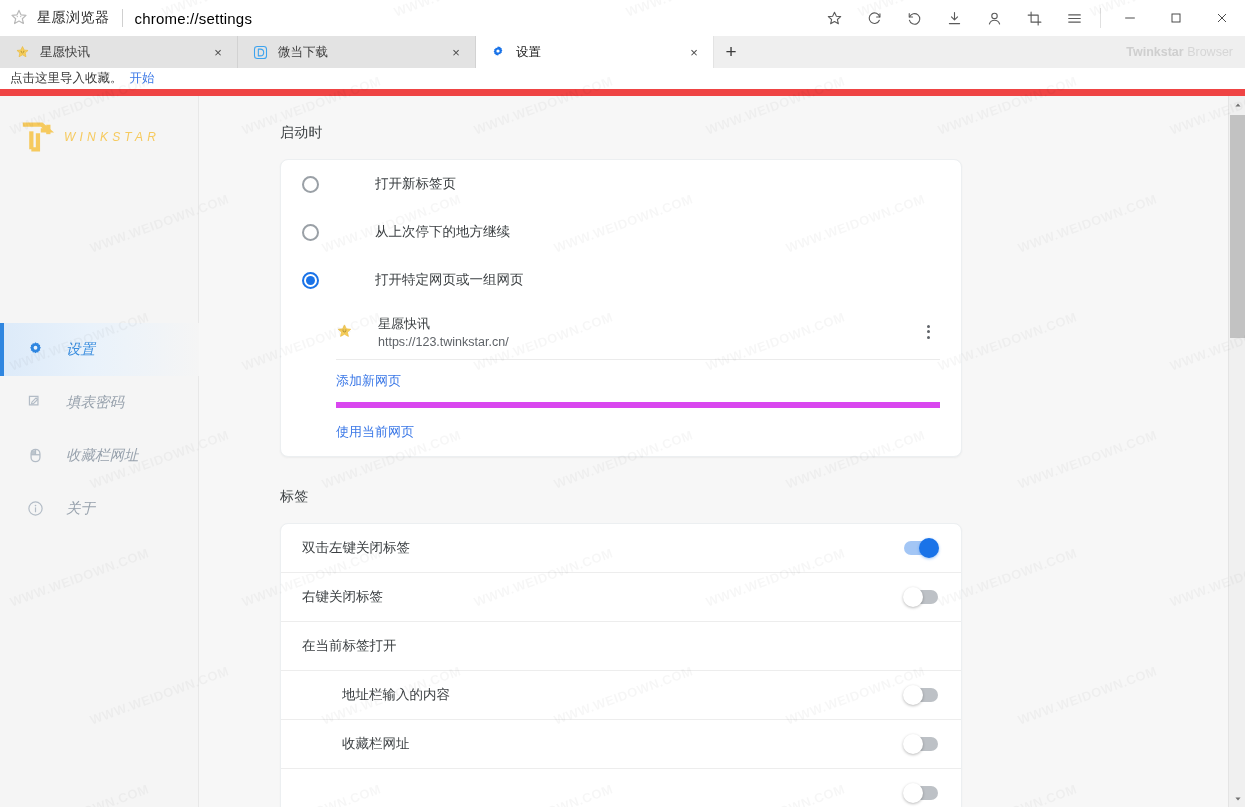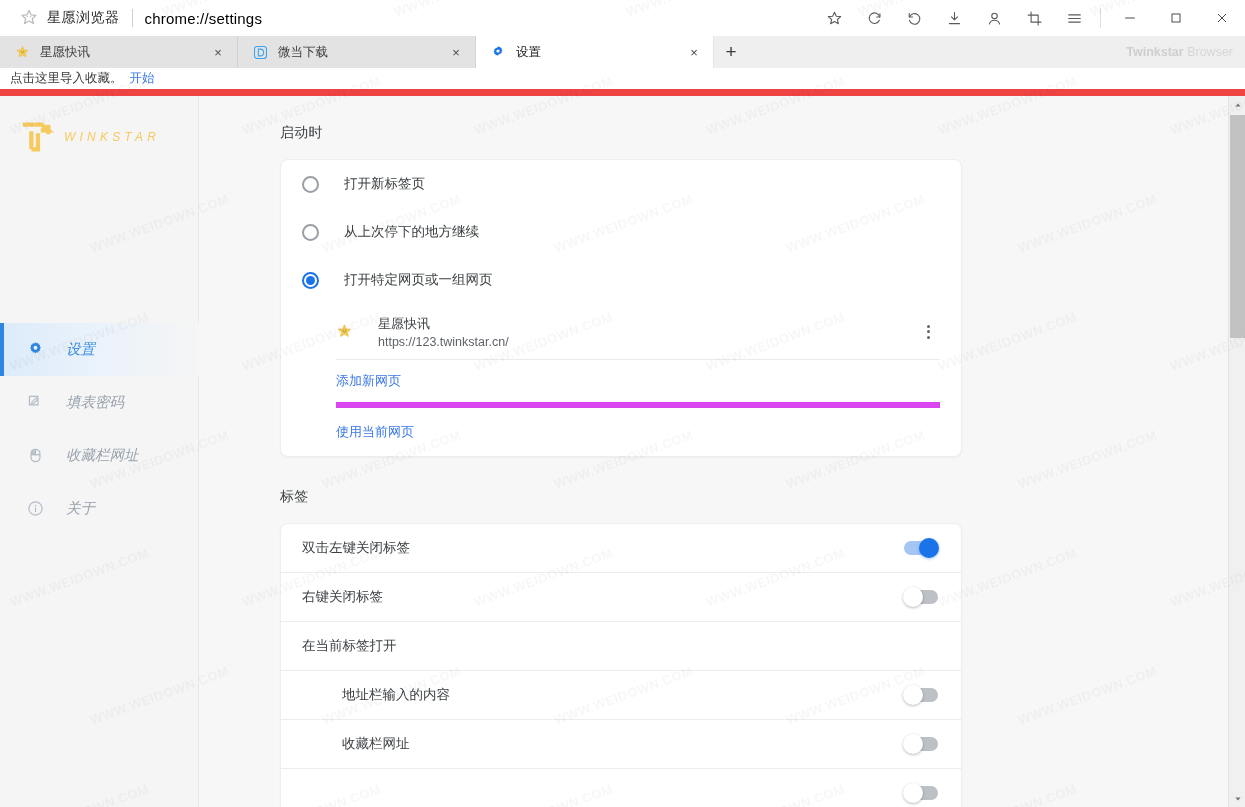--- a/index.html
+++ b/index.html
@@ -10,21 +10,21 @@
     overflow: hidden;
   }
   body { position: relative; }
 
   
   .titlebar {
     position: absolute; top: 0; left: 0; width: 1245px; height: 36px;
     background: #ffffff;
     display: flex; align-items: center;
   }
-  .tb-left { display: flex; align-items: center; padding-left: 19px; gap: 8px; }
+  .tb-left { display: flex; align-items: center; padding-left: 9px; gap: 8px; }
   .brand-star { width: 20px; height: 20px; display: block; }
   .brand-name {
     font-size: 14px; color: #2b2b2b; letter-spacing: .5px;
   }
   .tb-sep {
     width: 1px; height: 18px; background: #d0d0d0; margin: 0 4px;
   }
   .tb-url {
     font-size: 15px; color: #000000; letter-spacing: .2px;
   }
@@ -156,21 +156,21 @@
   .card {
     width: 682px; background: #ffffff;
     border: 1px solid #eceff1;
     border-radius: 8px;
     box-shadow: 0 1px 2px rgba(60,64,67,.06);
   }
 
   
   .radio-row {
     height: 48px; display: flex; align-items: center; padding-left: 21px;
-    font-size: 13.5px; color: #3c4043;
+    font-size: 13.5px; color: #3c4043; gap: 31px;
   }
   .radio {
     width: 17px; height: 17px; flex: 0 0 17px; border-radius: 50%;
     border: 2px solid #9aa0a6; margin-right: 25px;
     display: flex; align-items: center; justify-content: center;
     background: #fff;
   }
   .radio.on { border-color: #1a73e8; }
   .radio.on::after {
     content: ""; width: 9px; height: 9px; border-radius: 50%; background: #1a73e8;

